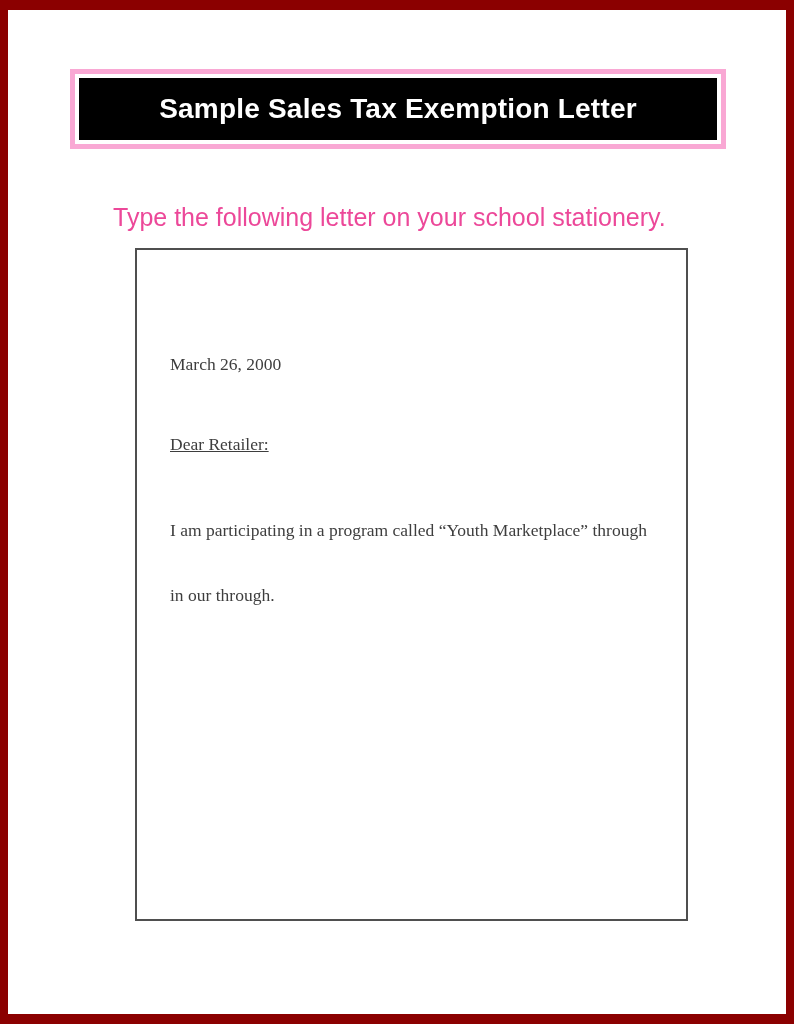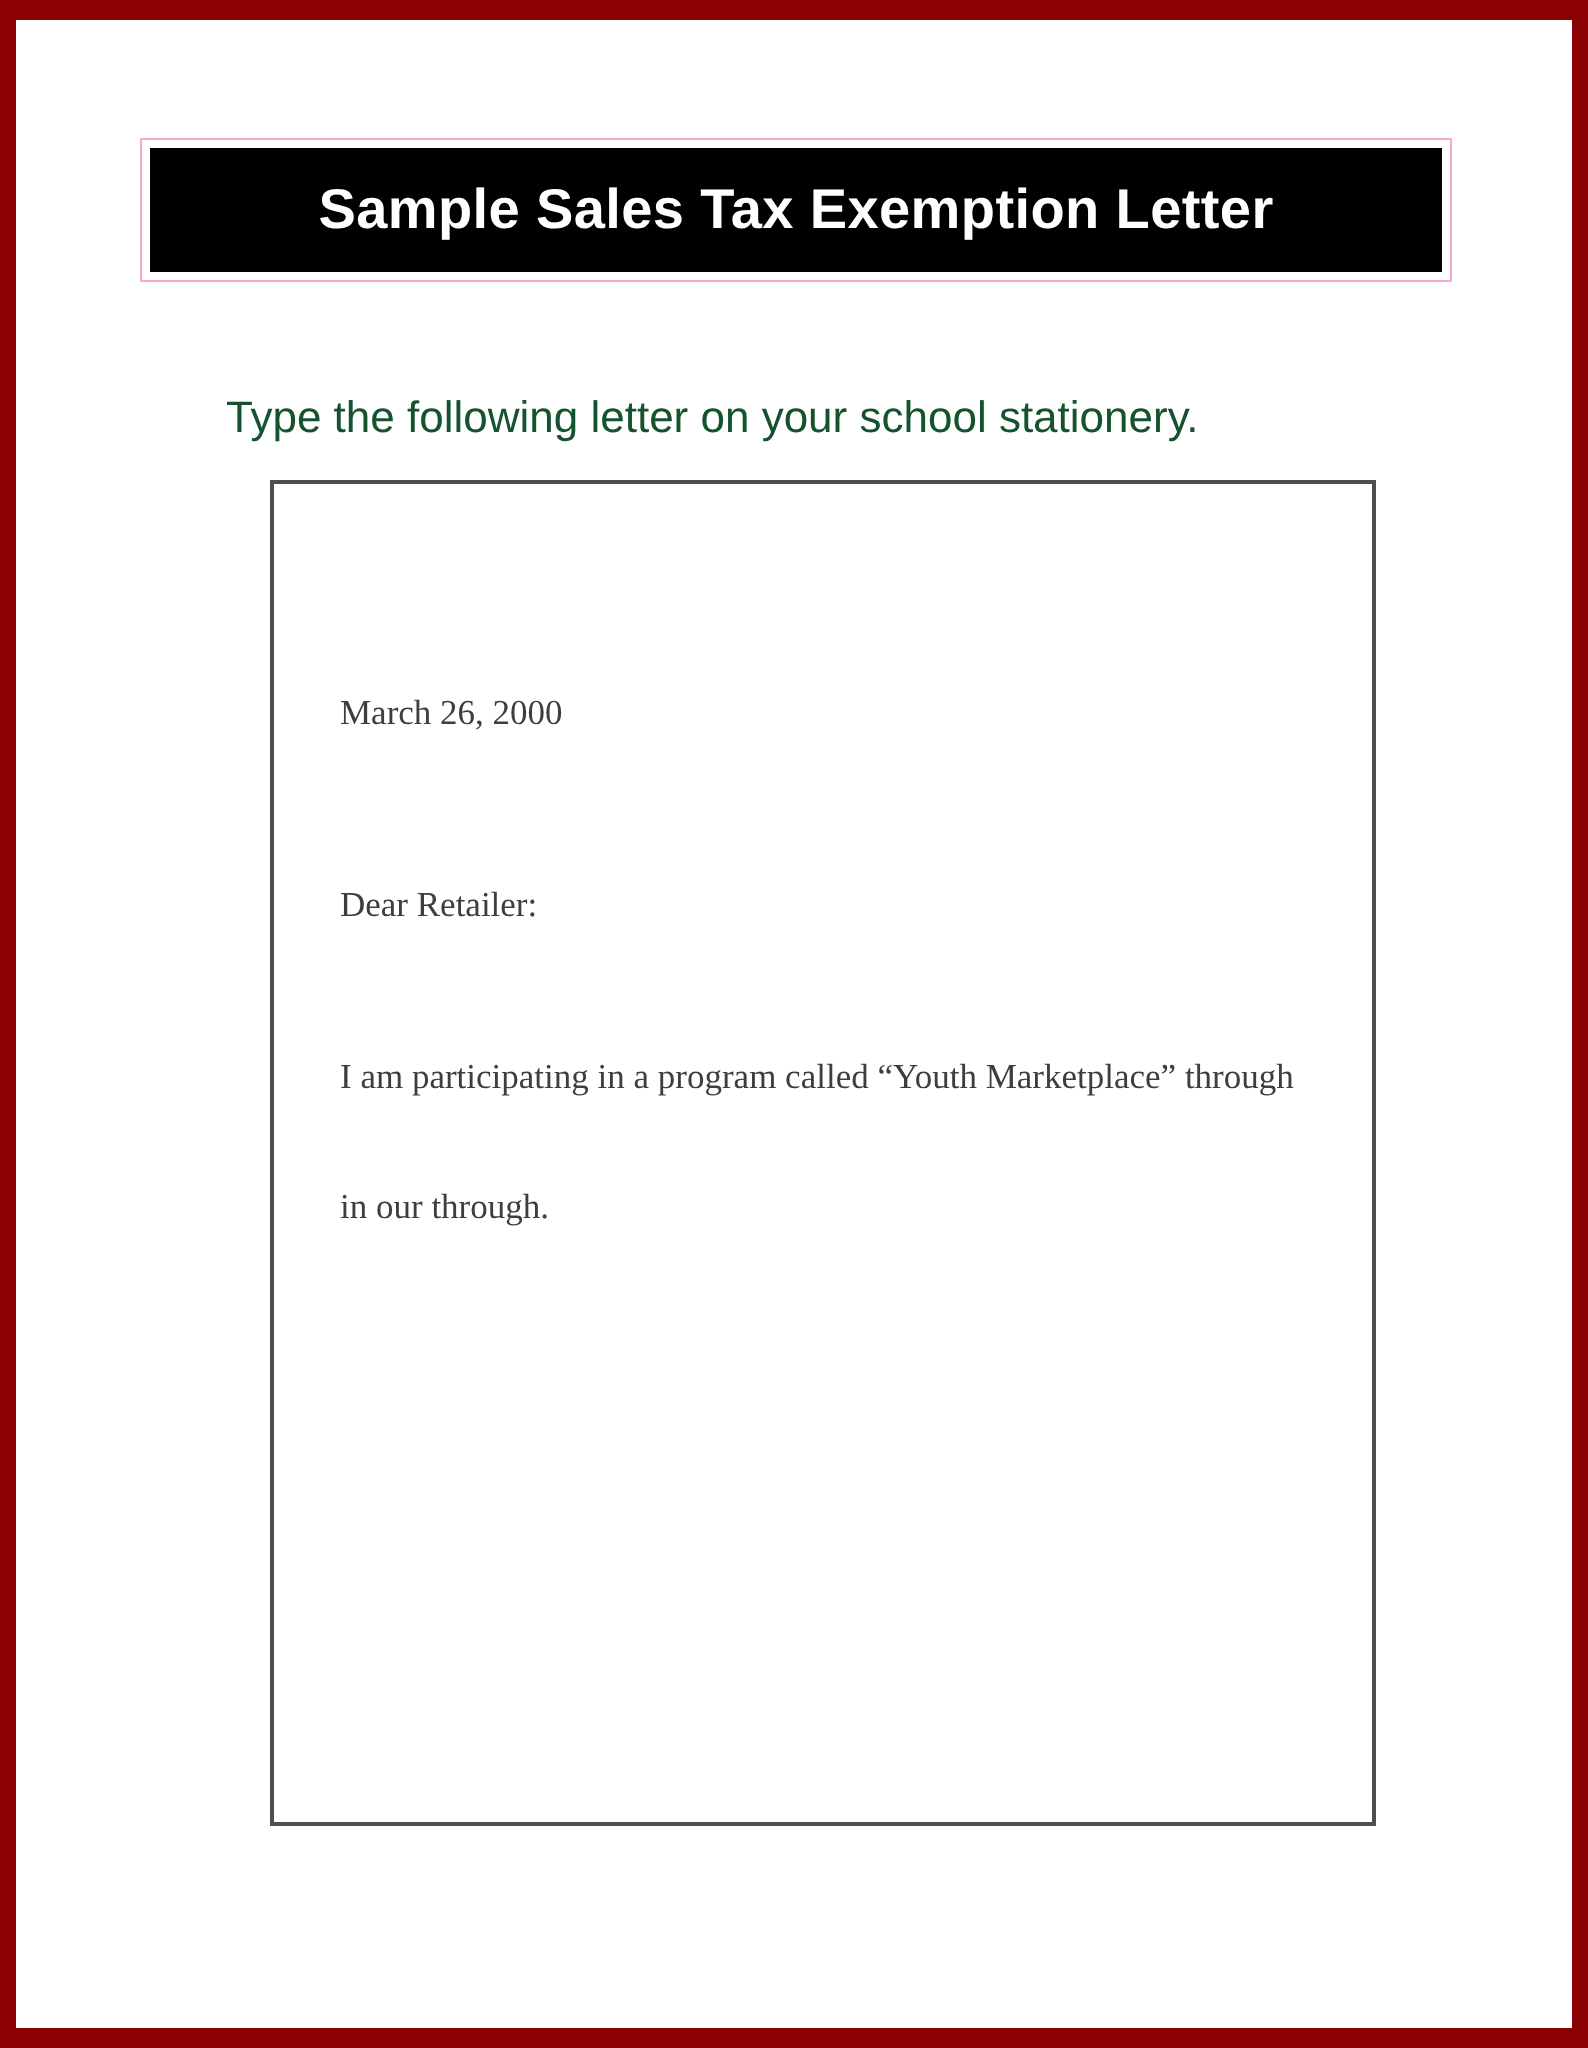--- a/index.html
+++ b/index.html
@@ -13,62 +13,62 @@
     border-left-width: 8px;
     border-right-width: 8px;
     font-family: "Liberation Sans", sans-serif;
     overflow: hidden;
   }
 
   
   .banner {
     margin: 59px 0 0 62px;
     width: 656px;
-    border: 1px solid #f9a8d4;
+    border: 5px solid #f9a8d4;
     background: #ffffff;
     padding: 4px;
   }
   .banner-inner {
     background: #000000;
     height: 62px;
     display: flex;
     align-items: center;
     justify-content: center;
   }
   .banner-title {
     color: #ffffff;
     font-size: 28px;
     font-weight: bold;
     letter-spacing: 0.2px;
   }
 
   
   .instruction {
     margin: 57px 0 0 105px;
-    font-size: 22px;
-    color: #14532d;
+    font-size: 25px;
+    color: #ec4899;
     line-height: 22px;
   }
 
   
   .letter-box {
     margin: 20px 0 0 127px;
     width: 553px;
     height: 673px;
     border: 2px solid #4f4f4f;
     background: #ffffff;
     padding: 104px 28px 0 33px;
     font-family: "Liberation Serif", serif;
     font-size: 17.5px;
     line-height: 21.5px;
     color: #3e3e3e;
   }
   .letter-box div { white-space: pre-wrap; }
 
-  .salutation { margin-top: 74px; }
+  .salutation { margin-top: 58px; text-decoration: underline; }
   .para { margin-top: 22px; }
 </style>
 </head>
 <body>
 
 <div class="page">
 
   <div class="banner">
     <div class="banner-inner">
       <span class="banner-title">Sample Sales Tax Exemption Letter</span>

